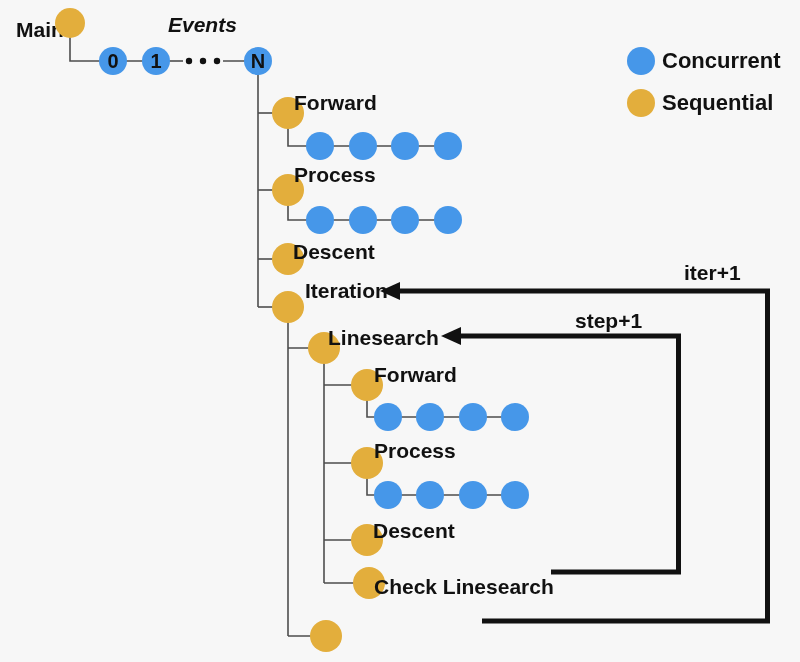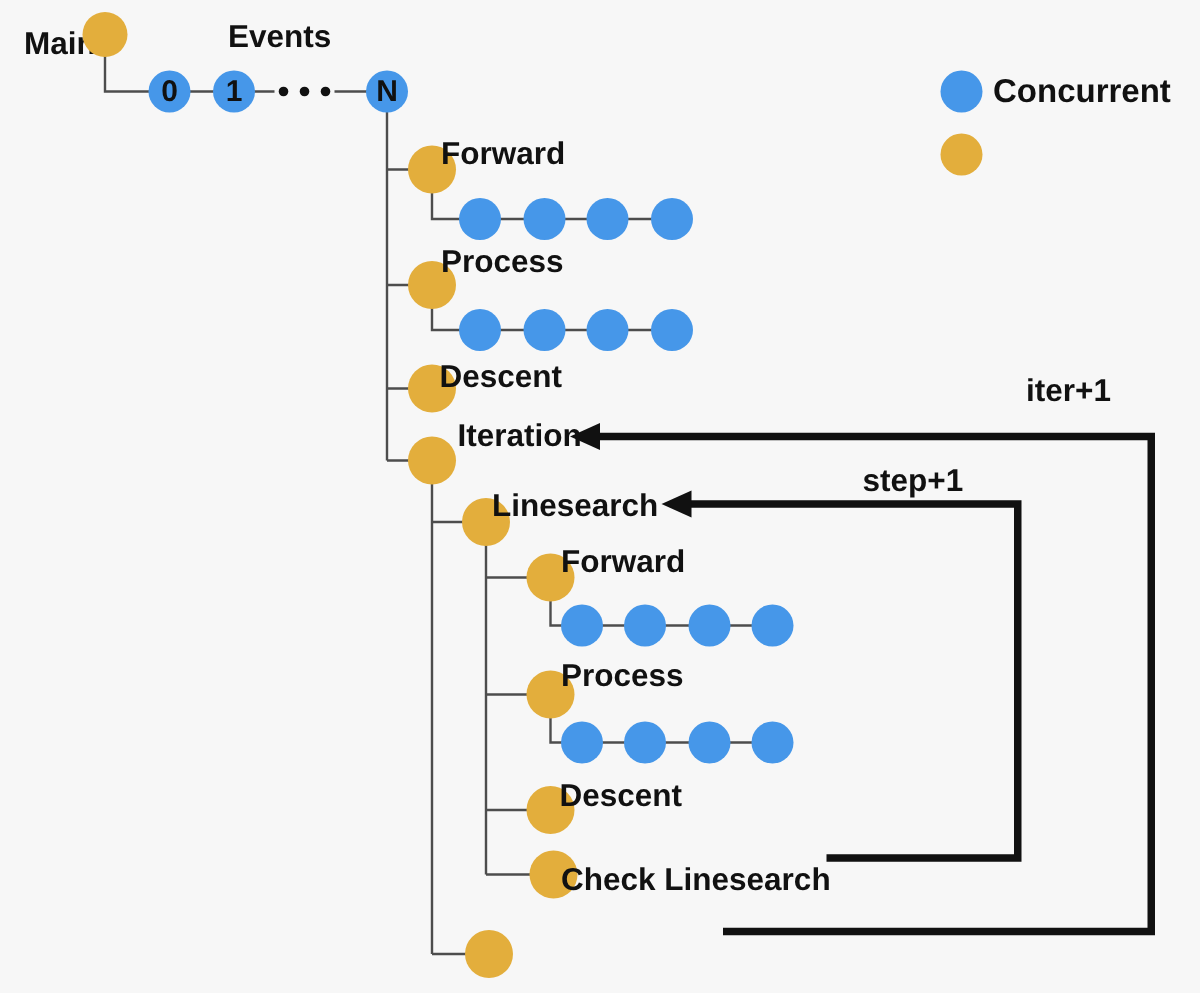--- a/index.html
+++ b/index.html
@@ -121,21 +121,21 @@
       <path d="M551 572 H678.5 V336 H460"></path>
     </g>
     <g fill="#111111" stroke="none">
       <polygon points="380,291 400,282 400,300"></polygon>
       <polygon points="441,336 461,327 461,345"></polygon>
     </g>
   </svg>
 
   <div class="lbl" style="left:16px; top:19px;">Main</div>
   <div class="node node-seq small" style="left:70px; top:23px;"></div>
-  <div class="lbl" style="left:152px; top:14px;">Events</div>
+  <div class="lbl" style="left:168px; top:14px;font-style:italic;">Events</div>
   <div class="node node-con evt" style="left:113px; top:61px;">0</div>
   <div class="node node-con evt" style="left:156px; top:61px;">1</div>
   <div class="node node-con evt" style="left:258px; top:61px;">N</div>
 
   <div class="node node-seq" style="left:288px; top:113px;"></div>
   <div class="lbl" style="left:294px; top:92px;">Forward</div>
   <div class="node node-seq" style="left:288px; top:190px;"></div>
   <div class="lbl" style="left:294px; top:164px;">Process</div>
   <div class="node node-seq" style="left:288px; top:259px;"></div>
   <div class="lbl" style="left:293px; top:241px;">Descent</div>
@@ -169,26 +169,27 @@
   <div class="node node-con" style="left:515px; top:495px;"></div>
 
   <div class="node node-seq" style="left:367px; top:540px;"></div>
   <div class="lbl" style="left:373px; top:520px;">Descent</div>
 
   <div class="node node-seq" style="left:369px; top:583px;"></div>
   <div class="lbl" style="left:374px; top:576px;">Check Linesearch</div>
 
   <div class="node node-seq" style="left:326px; top:636px;"></div>
 
-  <div class="lbl" style="left:684px; top:250px;">iter+1</div>
+  <div class="lbl" style="left:684px; top:262px;">iter+1</div>
   <div class="lbl" style="left:575px; top:310px;">step+1</div>
 
   <div class="legend">
     <div class="legend-item">
       <div class="legend-swatch con"></div>
       <div class="legend-label">Concurrent</div>
     </div>
     <div class="legend-item">
       <div class="legend-swatch seq"></div>
+      <div class="legend-label">Sequential</div>
     </div>
   </div>
 
 </div>
 
 </body></html>

